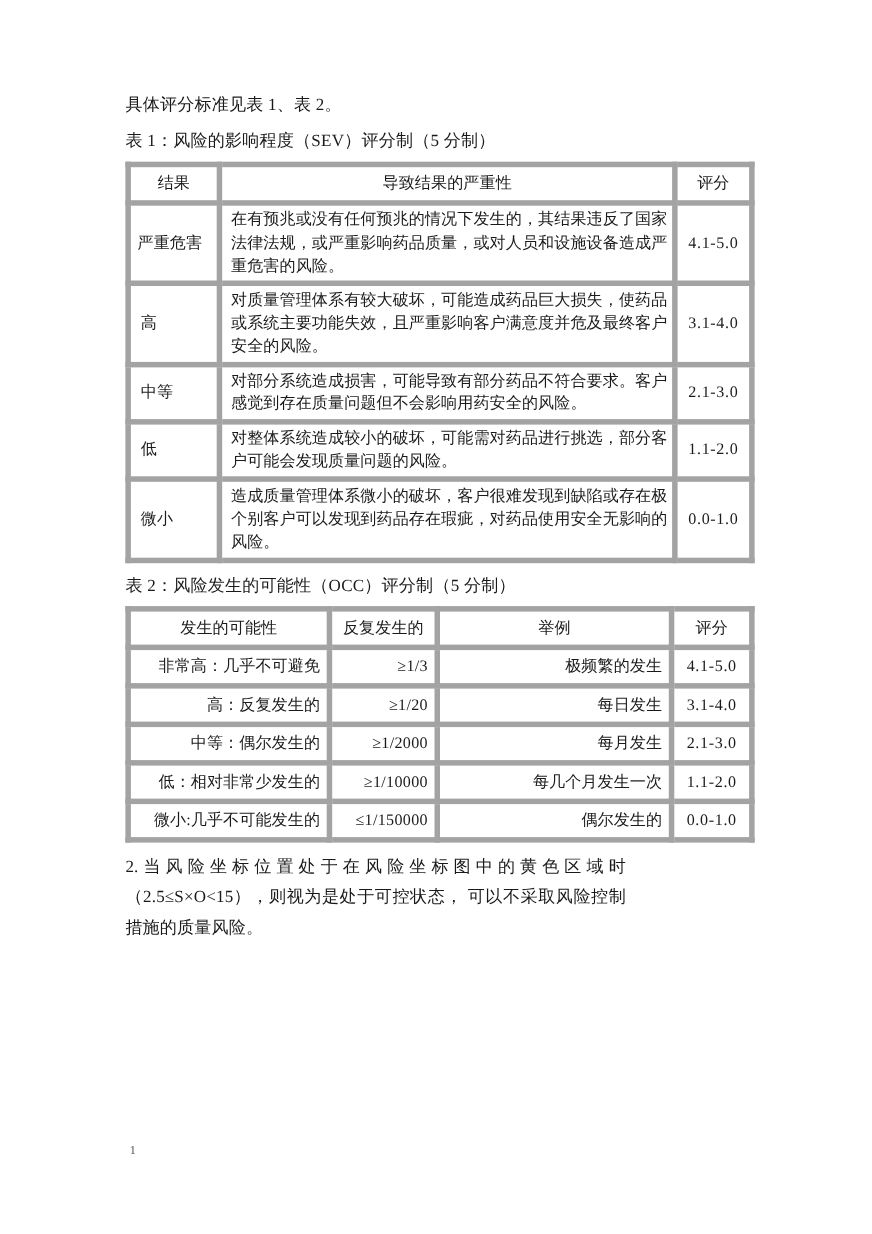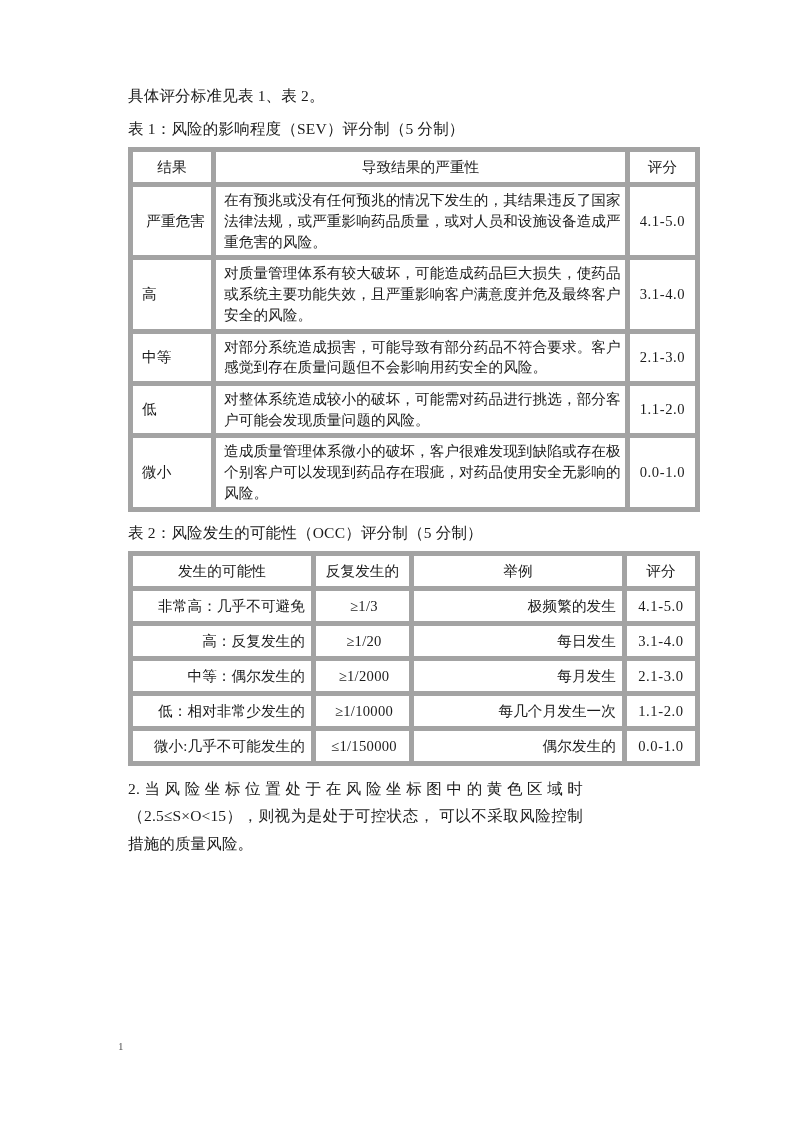--- a/index.html
+++ b/index.html
@@ -15,21 +15,21 @@
   .page {
     position: relative;
     width: 793px;
     height: 1122px;
     background: #ffffff;
     overflow: hidden;
     box-sizing: border-box;
   }
   .content {
     position: absolute;
-    left: 128px;
+    left: 114px;
     top: 84px;
     width: 455px;
   }
 
   
   .para {
     font-size: 15.5px;
     line-height: 1.55;
     margin: 0 0 12px 0;
     letter-spacing: 0.2px;
@@ -61,39 +61,39 @@
     vertical-align: middle;
     letter-spacing: 0.1px;
   }
   
   .t1 col.c1 { width: 83px; }
   .t1 col.c2 { width: 414px; }
   .t1 col.c3 { width: 70px; }
 
   .t1 .hdr td { text-align: center; height: 24px; }
   .t1 .label-cell { text-align: left; padding-left: 9px; }
-  .t1 .label-cell.center { text-align: right; padding-left: 6px; }
+  .t1 .label-cell.center { text-align: left; padding-left: 6px; }
   .t1 .desc-cell { text-align: left; padding-left: 8px; padding-right: 4px; }
   .t1 .score-cell {
     text-align: center;
     font-family: "Liberation Serif", "DejaVu Serif", serif;
     white-space: nowrap;
     letter-spacing: 0.6px;
   }
 
   
   .t2 col.c1 { width: 183px; }
   .t2 col.c2 { width: 98px; }
   .t2 col.c3 { width: 213px; }
   .t2 col.c4 { width: 73px; }
 
   .t2 td { height: 24px; }
   .t2 .hdr td { text-align: center; }
   .t2 .likelihood-cell { text-align: right; padding-left: 9px; white-space: nowrap; }
-  .t2 .freq-cell { text-align: center; padding-left: 9px; letter-spacing: 0.3px; }
+  .t2 .freq-cell { text-align: right; padding-left: 9px; letter-spacing: 0.3px; }
   .t2 .example-cell { text-align: right; padding-left: 9px; }
   .t2 .score-cell { text-align: center; letter-spacing: 0.6px; white-space: nowrap; }
 
   
   .notes { margin-top: 2px; }
   .note {
     font-size: 15.5px;
     line-height: 1.78;
     margin: 0 0 4px 0;
     letter-spacing: 0.15px;

